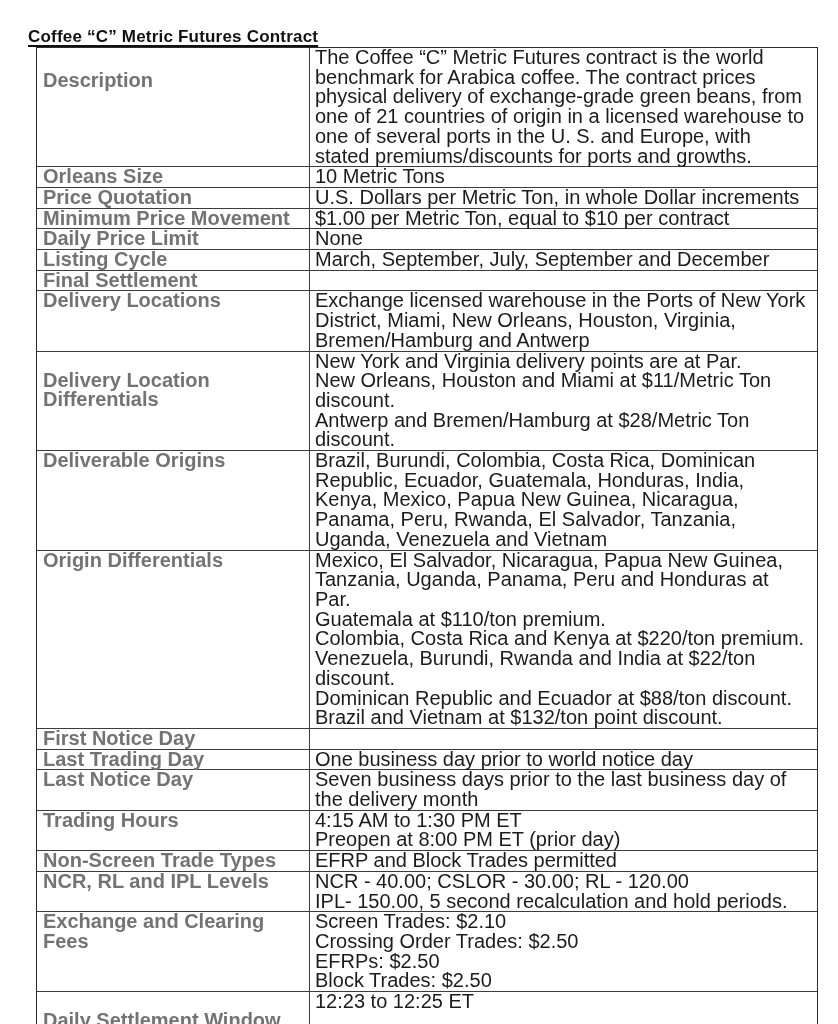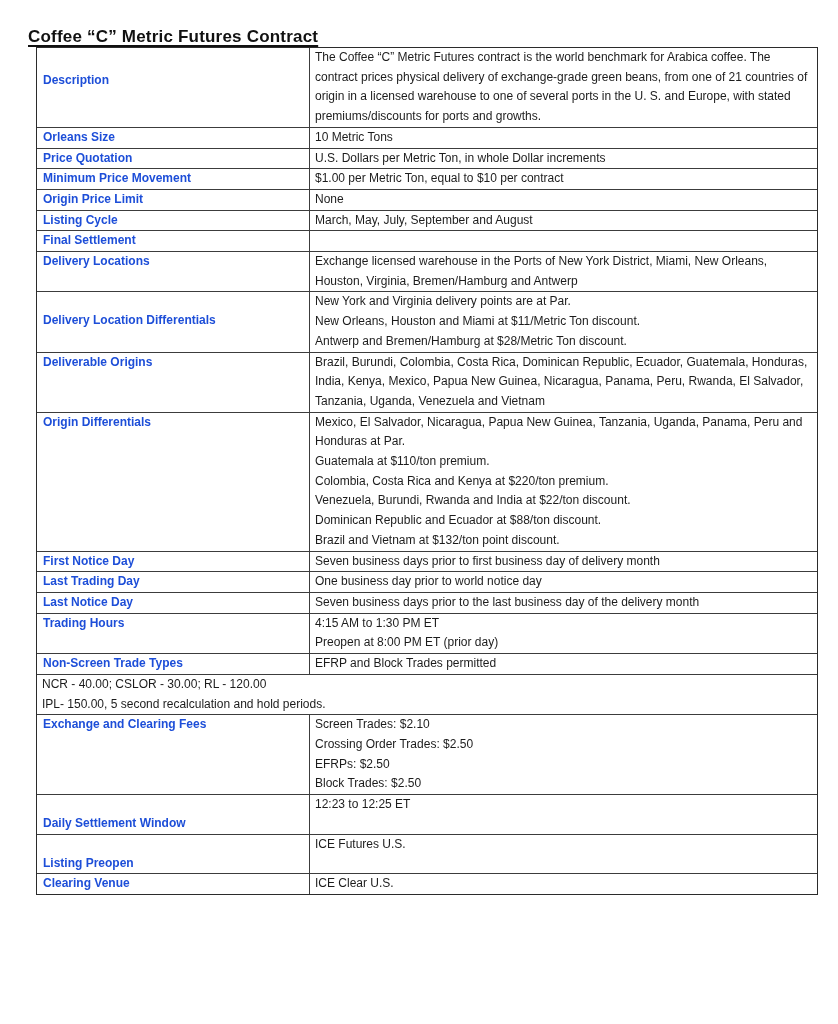--- a/index.html
+++ b/index.html
@@ -41,32 +41,32 @@
     border: 1.5px solid #2b2b2b;
     background: #fff;
   }
   .row {
     display: flex;
     align-items: stretch;
     border-top: 1px solid #3c3c3c;
   }
   .row:first-child { border-top: none; }
   .cell {
-    font-size: 12px;
+    font-size: 20px;
     line-height: 19.7px;
     padding: 0 6px;
     box-sizing: border-box;
   }
   .label {
     width: 273px;
     flex: 0 0 273px;
     font-weight: bold;
     border-right: 1px solid #3c3c3c;
     white-space: pre-line;
-    color: #1d4ed8;
+    color: #737373;
   }
   .value {
     flex: 1 1 auto;
     padding: 0 8px 0 5px;
     color: #1c1c1c;
   }
   
   .row:nth-child(1)  .label { padding-top: 23px; }
   .row:nth-child(9)  .label { padding-top: 19px; }
   .row:nth-child(19) .label { padding-top: 19px; }
@@ -97,29 +97,29 @@
           <div>U.S. Dollars per Metric Ton, in whole Dollar increments</div>
         </div>
       </div>
       <div class="row">
         <div class="cell label">Minimum Price Movement</div>
         <div class="cell value">
           <div>$1.00 per Metric Ton, equal to $10 per contract</div>
         </div>
       </div>
       <div class="row">
-        <div class="cell label">Origin Price Limit</div>
+        <div class="cell label">Daily Price Limit</div>
         <div class="cell value">
           <div>None</div>
         </div>
       </div>
       <div class="row">
         <div class="cell label">Listing Cycle</div>
         <div class="cell value">
-          <div>March, May, July, September and August</div>
+          <div>March, September, July, September and December</div>
         </div>
       </div>
       <div class="row">
         <div class="cell label">Final Settlement</div>
       </div>
       <div class="row">
         <div class="cell label">Delivery Locations</div>
         <div class="cell value">
           <div>Exchange licensed warehouse in the Ports of New York District, Miami, New Orleans, Houston, Virginia, Bremen/Hamburg and Antwerp</div>
         </div>
@@ -144,23 +144,20 @@
           <div>Mexico, El Salvador, Nicaragua, Papua New Guinea, Tanzania, Uganda, Panama, Peru and Honduras at Par.</div>
           <div>Guatemala at $110/ton premium.</div>
           <div>Colombia, Costa Rica and Kenya at $220/ton premium.</div>
           <div>Venezuela, Burundi, Rwanda and India at $22/ton discount.</div>
           <div>Dominican Republic and Ecuador at $88/ton discount.</div>
           <div>Brazil and Vietnam at $132/ton point discount.</div>
         </div>
       </div>
       <div class="row">
         <div class="cell label">First Notice Day</div>
-        <div class="cell value">
-          <div>Seven business days prior to first business day of delivery month</div>
-        </div>
       </div>
       <div class="row">
         <div class="cell label">Last Trading Day</div>
         <div class="cell value">
           <div>One business day prior to world notice day</div>
         </div>
       </div>
       <div class="row">
         <div class="cell label">Last Notice Day</div>
         <div class="cell value">
@@ -174,20 +171,21 @@
           <div>Preopen at 8:00 PM ET (prior day)</div>
         </div>
       </div>
       <div class="row">
         <div class="cell label">Non-Screen Trade Types</div>
         <div class="cell value">
           <div>EFRP and Block Trades permitted</div>
         </div>
       </div>
       <div class="row">
+        <div class="cell label">NCR, RL and IPL Levels</div>
         <div class="cell value">
           <div>NCR - 40.00; CSLOR - 30.00; RL - 120.00</div>
           <div>IPL- 150.00, 5 second recalculation and hold periods.</div>
         </div>
       </div>
       <div class="row">
         <div class="cell label">Exchange and Clearing Fees</div>
         <div class="cell value">
           <div>Screen Trades: $2.10</div>
           <div>Crossing Order Trades: $2.50</div>

